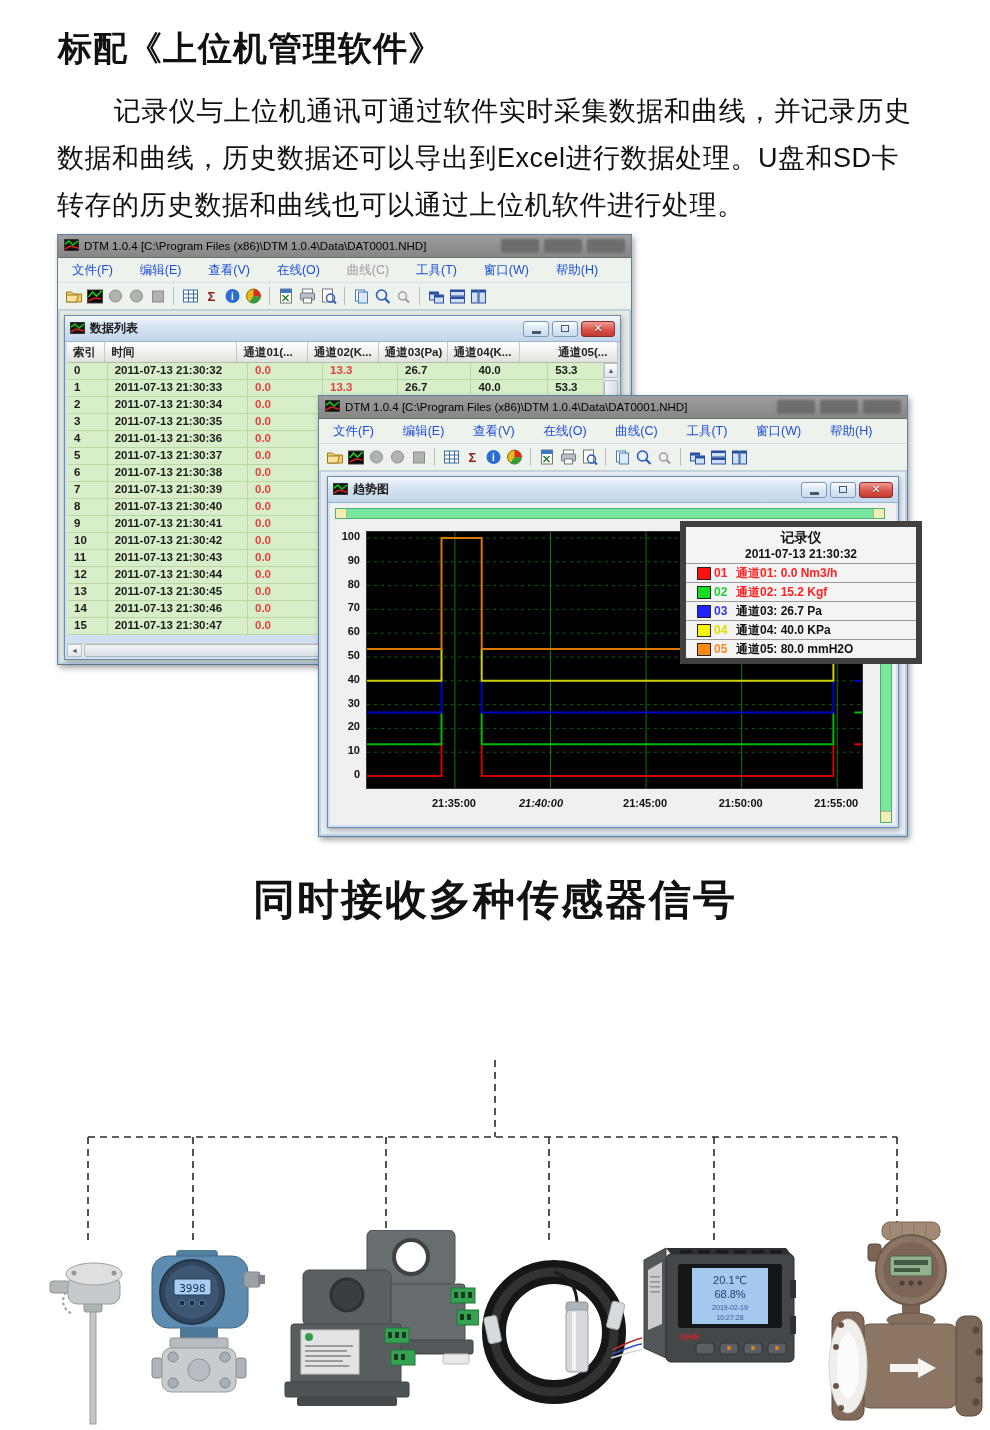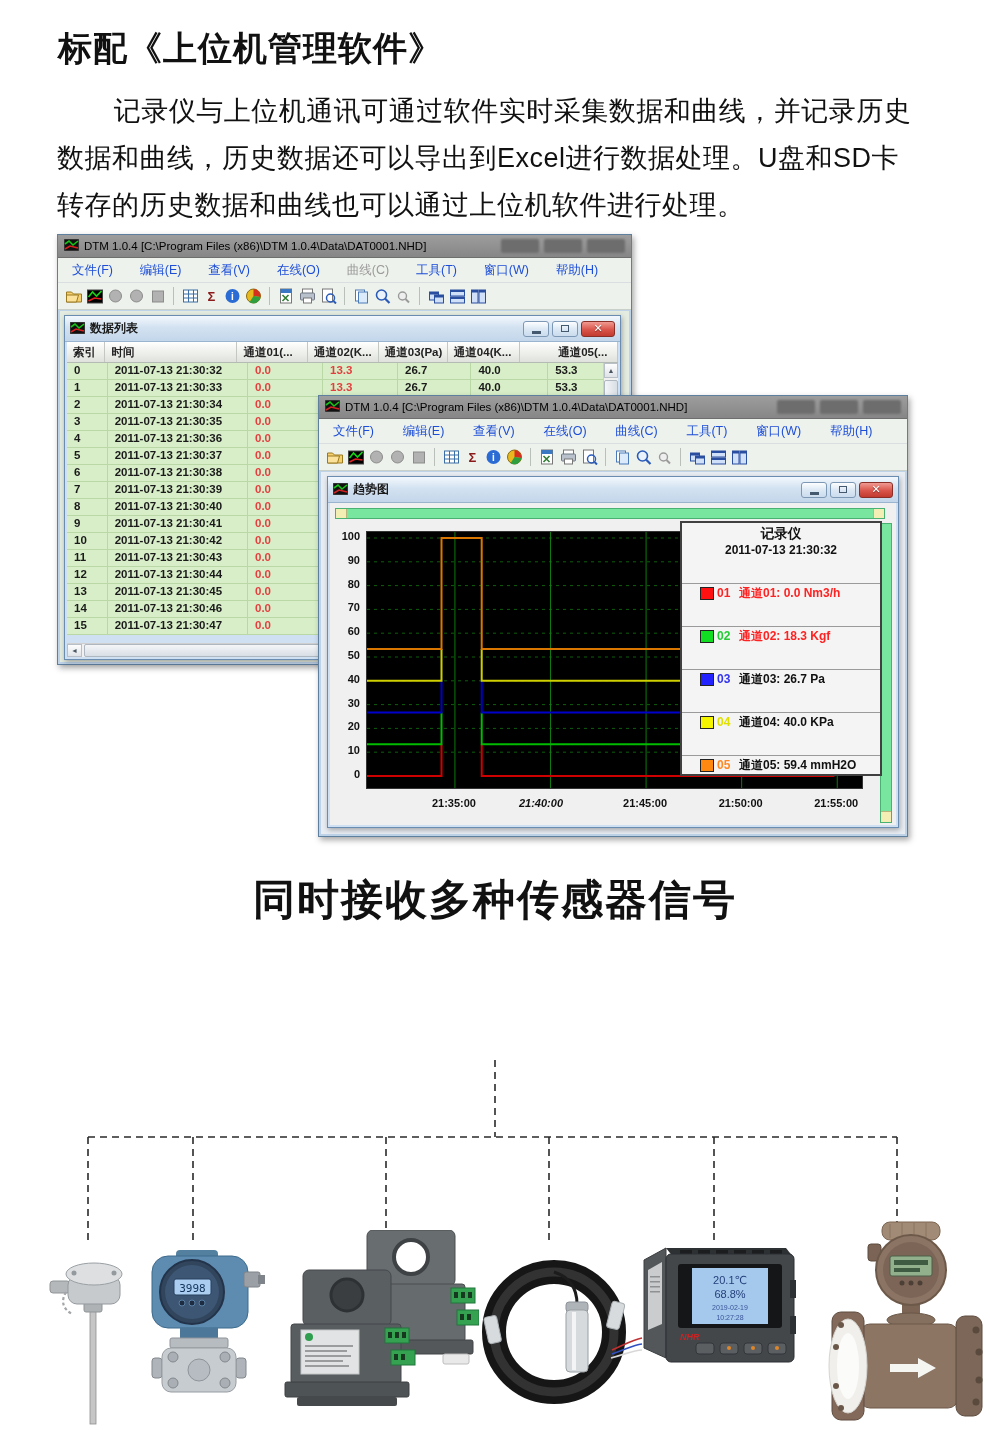--- a/index.html
+++ b/index.html
@@ -58,24 +58,24 @@
   .chartbody { position:absolute; left:2px; top:26px; right:2px; bottom:2px; background:#f0f0f0; }
   .greenbar-h { position:absolute; left:5px; top:5px; width:550px; height:11px; background:#79e6a0; border:1px solid #49b273; display:flex; }
   .greenbar-h .endsq { width:11px; height:9px; background:#f2eeb4; border-right:1px solid #b9b47e; }
   .greenbar-h .endsq.right { margin-left:auto; border-right:none; border-left:1px solid #b9b47e; }
   .greenbar-v { position:absolute; right:4px; top:20px; width:12px; height:300px; background:#79e6a0; border:1px solid #49b273; }
   .greenbar-v .endsq { position:absolute; bottom:0; left:0; right:0; height:11px; background:#f2eeb4; border-top:1px solid #b9b47e; }
   #plotwrap { position:absolute; left:36px; top:28px; }
   #plot { background:#000; display:block; border:1px solid #333; }
   .ylab { position:absolute; font-size:11px; font-weight:bold; color:#111; text-align:right; width:26px; }
   .xlab { position:absolute; font-size:11px; font-weight:bold; color:#111; width:72px; text-align:center; top:292px; }
-  #legend { position:absolute; left:350px; top:18px; width:202px; background:#f4f4f4; border:2px solid #404040; z-index:5; }
+  #legend { position:absolute; left:350px; top:18px; width:242px; background:#f4f4f4; border:6px solid #404040; z-index:5; }
   #legend .lt { text-align:center; font-size:13.5px; font-weight:bold; padding-top:2px; }
   #legend .ls { text-align:center; font-size:12px; font-weight:bold; padding-bottom:2px; }
-  .lrow { display:flex; align-items:center; height:19px; border-top:1px solid #9a9a9a; padding-left:18px;margin-top:24px; }
+  .lrow { display:flex; align-items:center; height:19px; border-top:1px solid #9a9a9a; padding-left:11px; }
   .lrow .sw { width:14px; height:13px; border:1px solid #222; margin-right:3px; }
   .lrow .num { font-size:12px; font-weight:bold; width:22px; }
   .lrow .ltext { font-size:12px; font-weight:bold; }
 
   
   #connector { position:absolute; left:0; top:1050px; }
 
   .product { position:absolute; }
 </style>
 </head>
@@ -296,21 +296,21 @@
                 <div class="td" style="width: 46px;">3</div>
                 <div class="td" style="width: 162px;">2011-07-13 21:30:35</div>
                 <div class="td red" style="width: 86px;">0.0</div>
                 <div class="td" style="width: 86px;"></div>
                 <div class="td" style="width: 84px;"></div>
                 <div class="td" style="width: 88px;"></div>
                 <div class="td" style="width: 80px;"></div>
               </div>
               <div class="trow">
                 <div class="td" style="width: 46px;">4</div>
-                <div class="td" style="width: 162px;">2011-07-13 21:30:36</div>
+                <div class="td" style="width: 162px;">2011-01-13 21:30:36</div>
                 <div class="td red" style="width: 86px;">0.0</div>
                 <div class="td" style="width: 86px;"></div>
                 <div class="td" style="width: 84px;"></div>
                 <div class="td" style="width: 88px;"></div>
                 <div class="td" style="width: 80px;"></div>
               </div>
               <div class="trow">
                 <div class="td" style="width: 46px;">5</div>
                 <div class="td" style="width: 162px;">2011-07-13 21:30:37</div>
                 <div class="td red" style="width: 86px;">0.0</div>
@@ -654,36 +654,36 @@
           <div class="ls">2011-07-13 21:30:32</div>
           <div id="legendRows">
                 <div class="lrow">
                   <span class="sw" style="background: rgb(255, 17, 17);"></span>
                   <span class="num" style="color: rgb(255, 34, 34);">01</span>
                   <span class="ltext" style="color: rgb(255, 34, 34);">通道01: 0.0 Nm3/h</span>
                 </div>
                 <div class="lrow">
                   <span class="sw" style="background: rgb(17, 221, 34);"></span>
                   <span class="num" style="color: rgb(34, 204, 51);">02</span>
-                  <span class="ltext" style="color: rgb(255, 34, 34);">通道02: 18.3 Kgf</span>
+                  <span class="ltext" style="color: rgb(255, 34, 34);">通道02: 15.2 Kgf</span>
                 </div>
                 <div class="lrow">
                   <span class="sw" style="background: rgb(34, 34, 255);"></span>
                   <span class="num" style="color: rgb(51, 51, 238);">03</span>
                   <span class="ltext" style="color: rgb(17, 17, 17);">通道03: 26.7 Pa</span>
                 </div>
                 <div class="lrow">
                   <span class="sw" style="background: rgb(245, 245, 0);"></span>
                   <span class="num" style="color: rgb(224, 224, 0);">04</span>
                   <span class="ltext" style="color: rgb(17, 17, 17);">通道04: 40.0 KPa</span>
                 </div>
                 <div class="lrow">
                   <span class="sw" style="background: rgb(255, 136, 17);"></span>
                   <span class="num" style="color: rgb(255, 136, 34);">05</span>
-                  <span class="ltext" style="color: rgb(17, 17, 17);">通道05: 59.4 mmH2O</span>
+                  <span class="ltext" style="color: rgb(17, 17, 17);">通道05: 80.0 mmH2O</span>
                 </div>
               </div>
         </div>
       </div>
     </div>
   </div>
 </div>
 
 <div class="h2">同时接收多种传感器信号</div>
 

